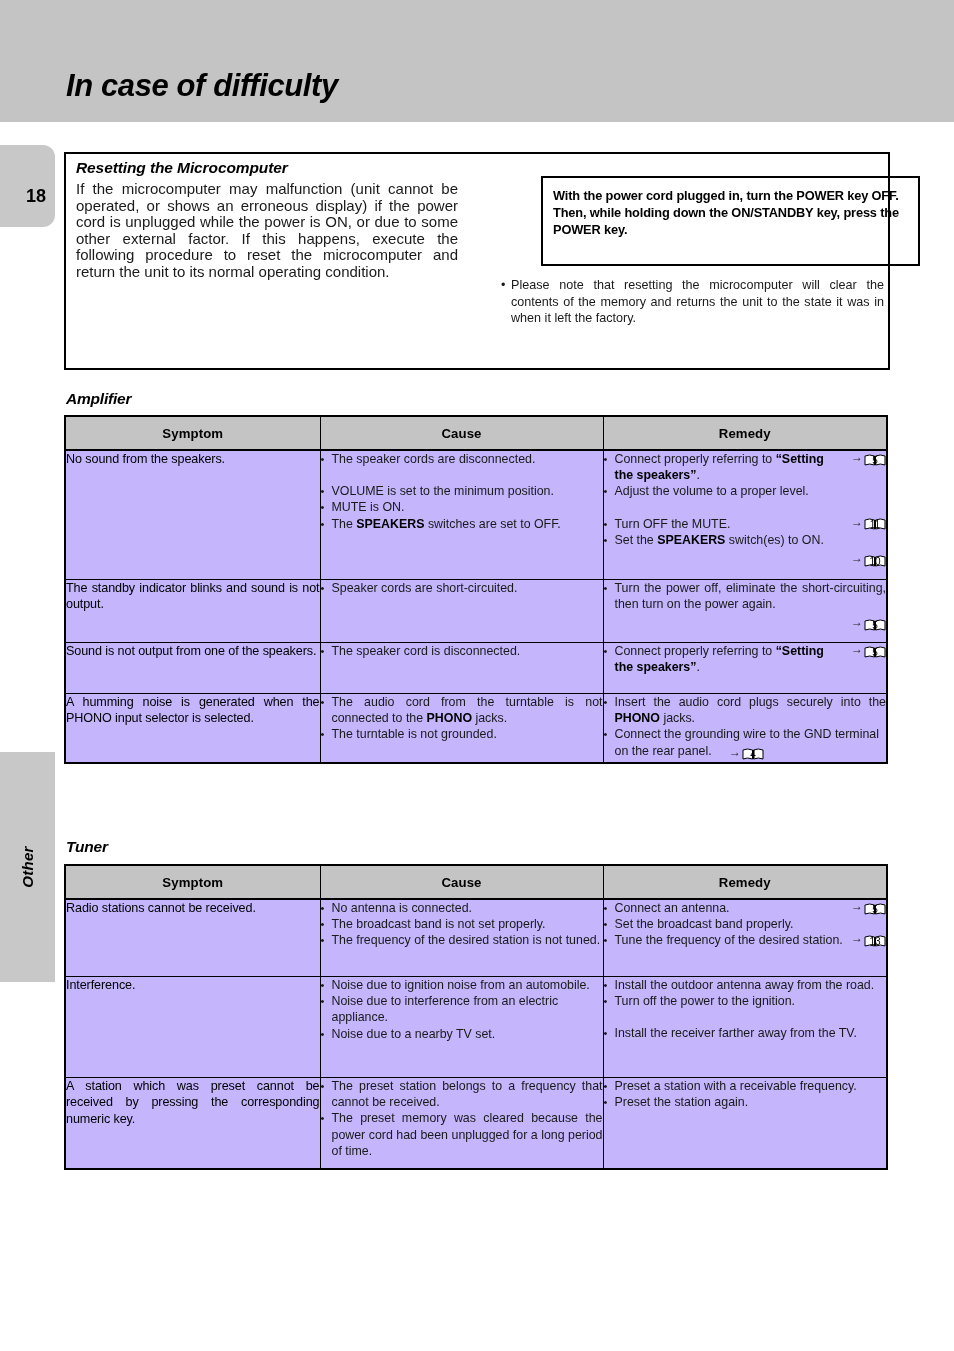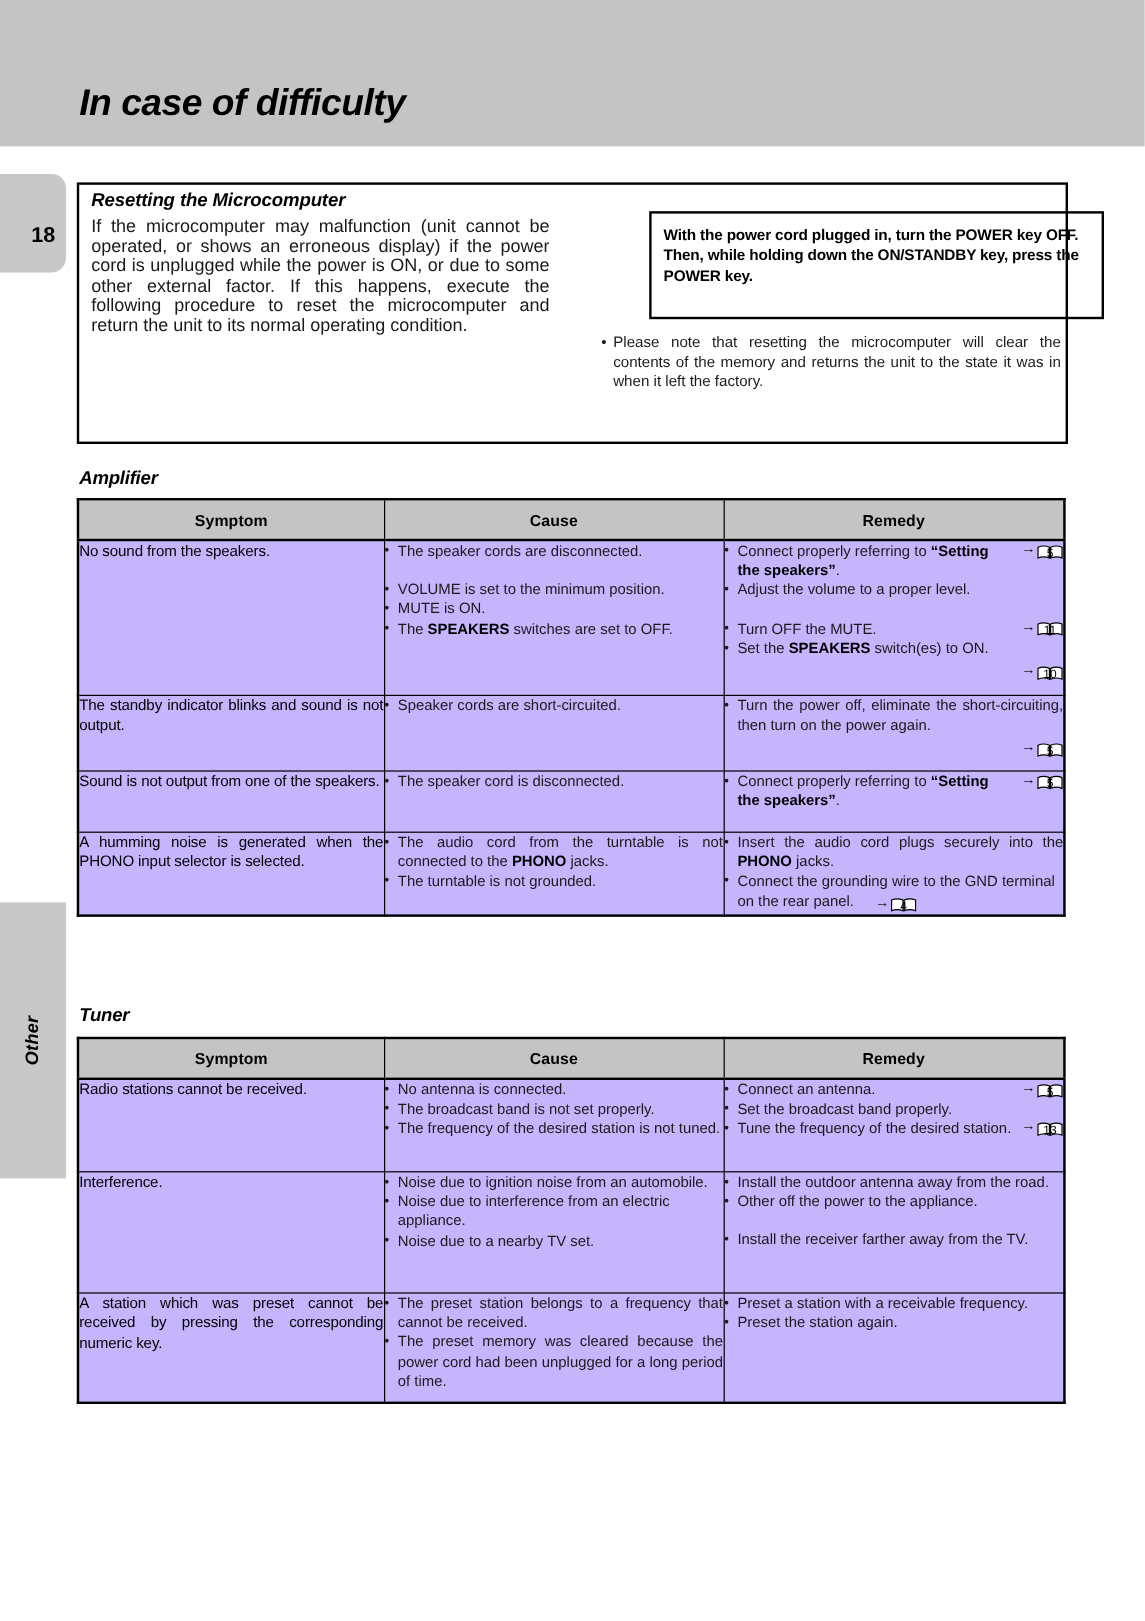--- a/index.html
+++ b/index.html
@@ -448,21 +448,21 @@
       <td class="cell">
         <ul class="bl">
           <li class="nojust">Noise due to ignition noise from an automobile.</li>
           <li class="nojust">Noise due to interference from an electric appliance.</li>
           <li class="nojust">Noise due to a nearby TV set.</li>
         </ul>
       </td>
       <td class="cell">
         <ul class="bl">
           <li>Install the outdoor antenna away from the road.</li>
-          <li class="nojust">Other off the power to the appliance.</li>
+          <li class="nojust">Turn off the power to the ignition.</li>
           <li class="gap nojust">Install the receiver farther away from the TV.</li>
         </ul>
       </td>
     </tr>
 
     <tr>
       <td class="sym" style="height:90px">A station which was preset cannot be received by pressing the corresponding numeric key.</td>
       <td class="cell">
         <ul class="bl">
           <li>The preset station belongs to a frequency that cannot be received.</li>

